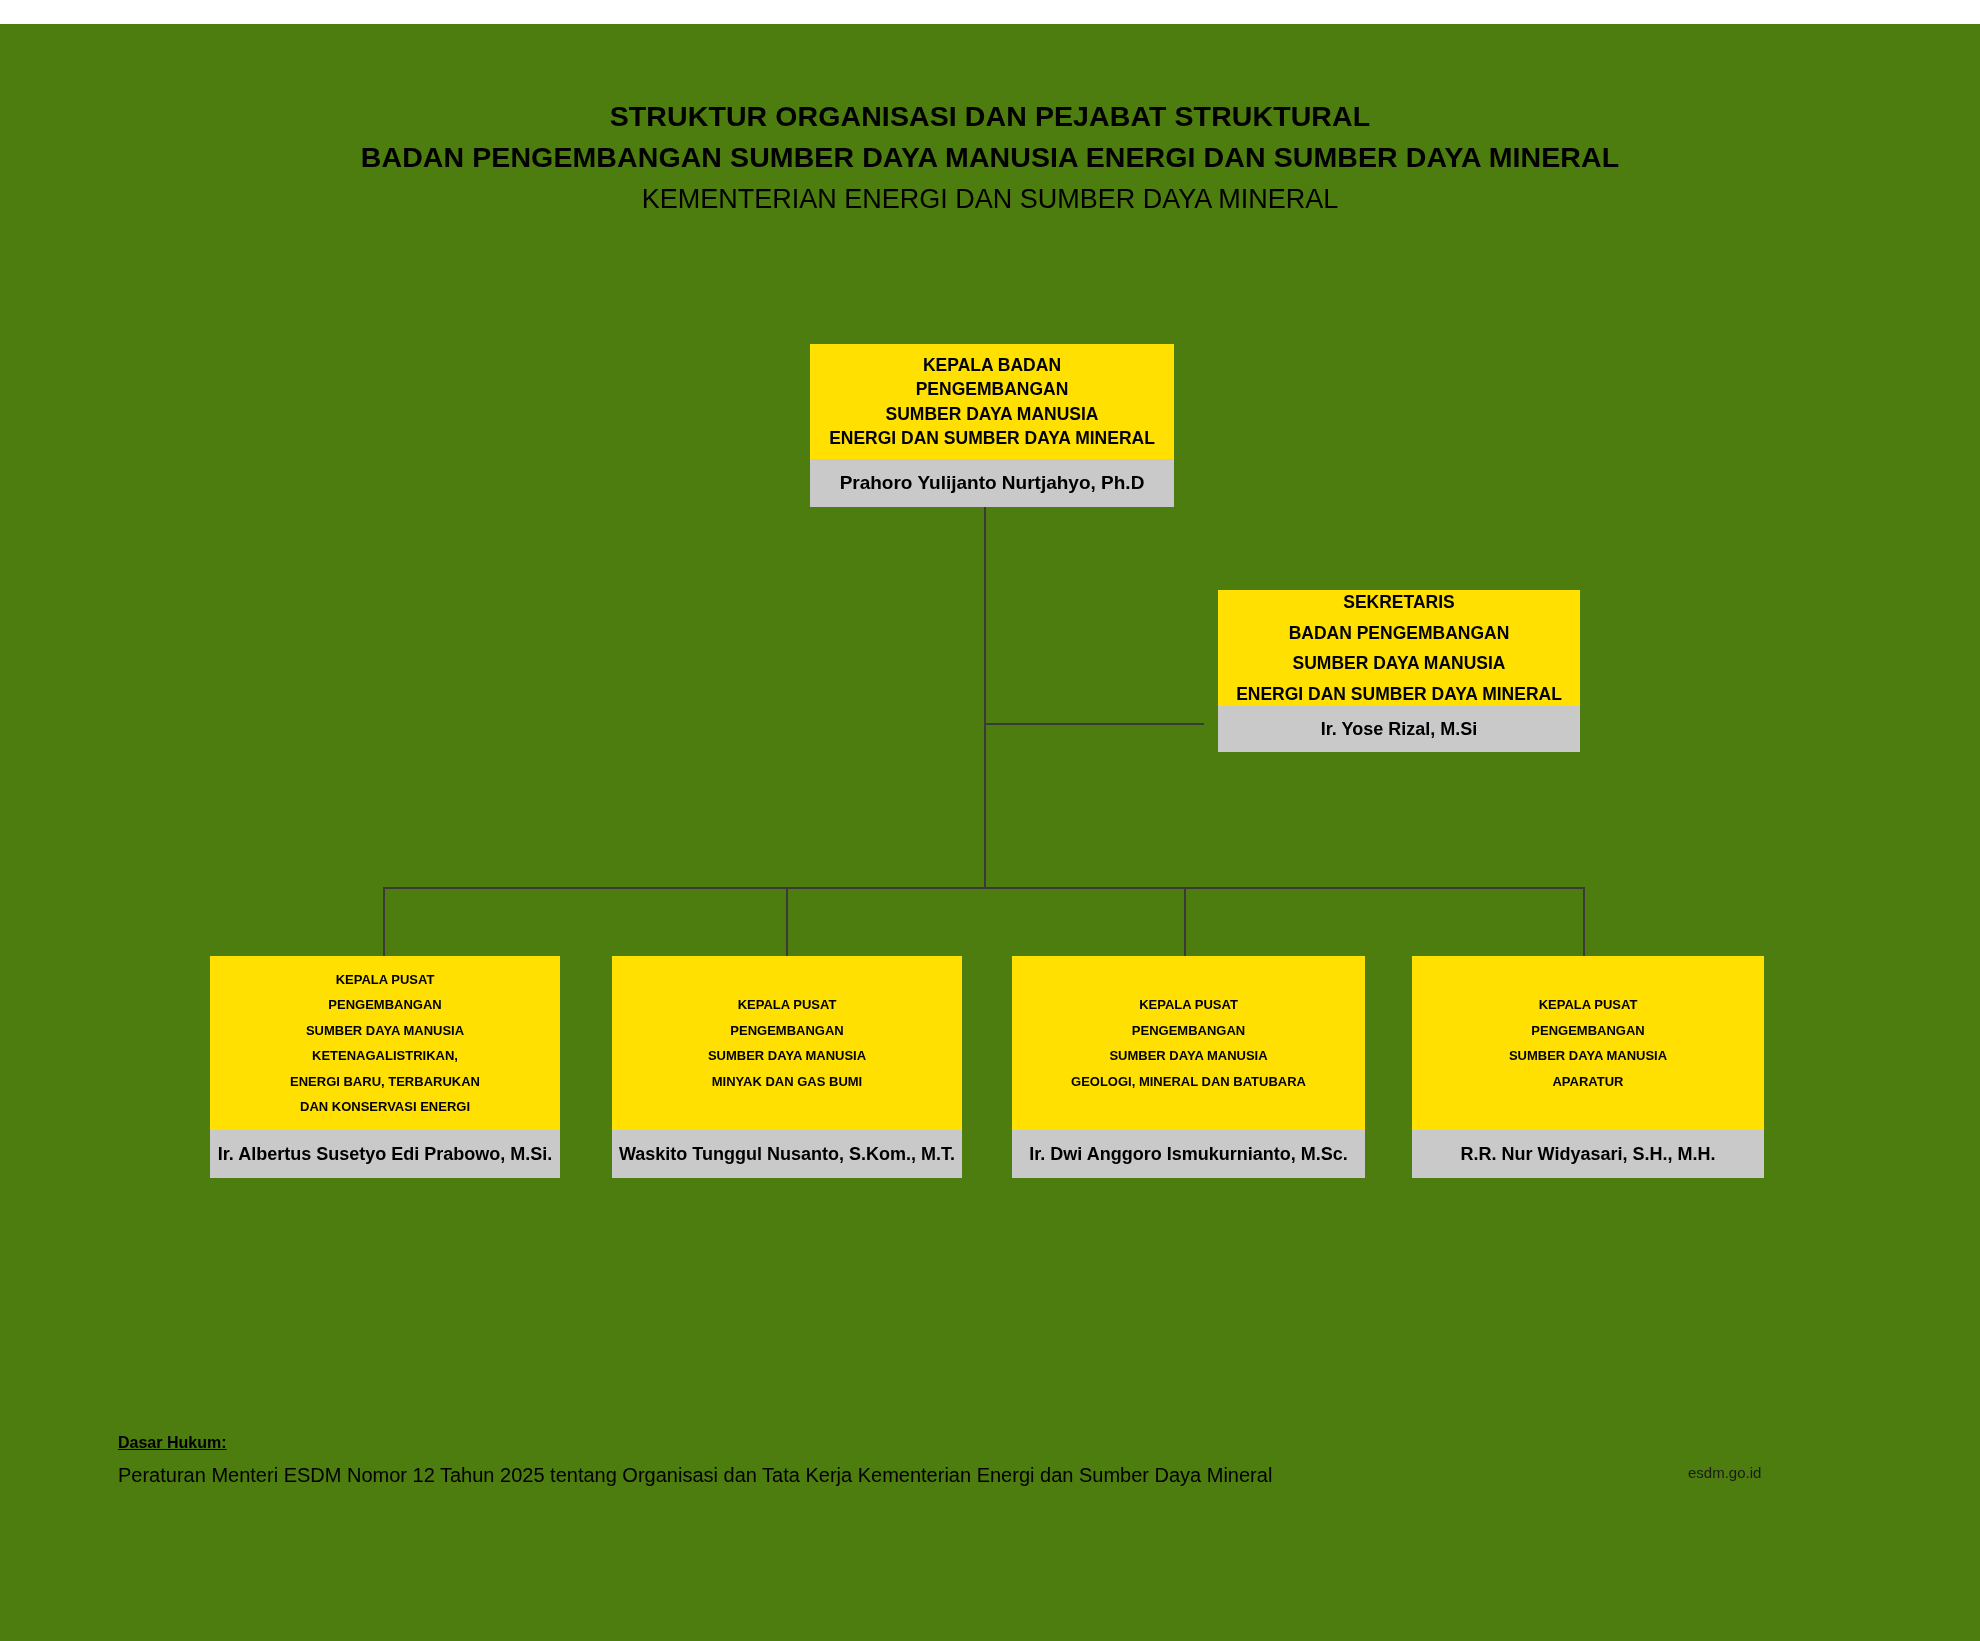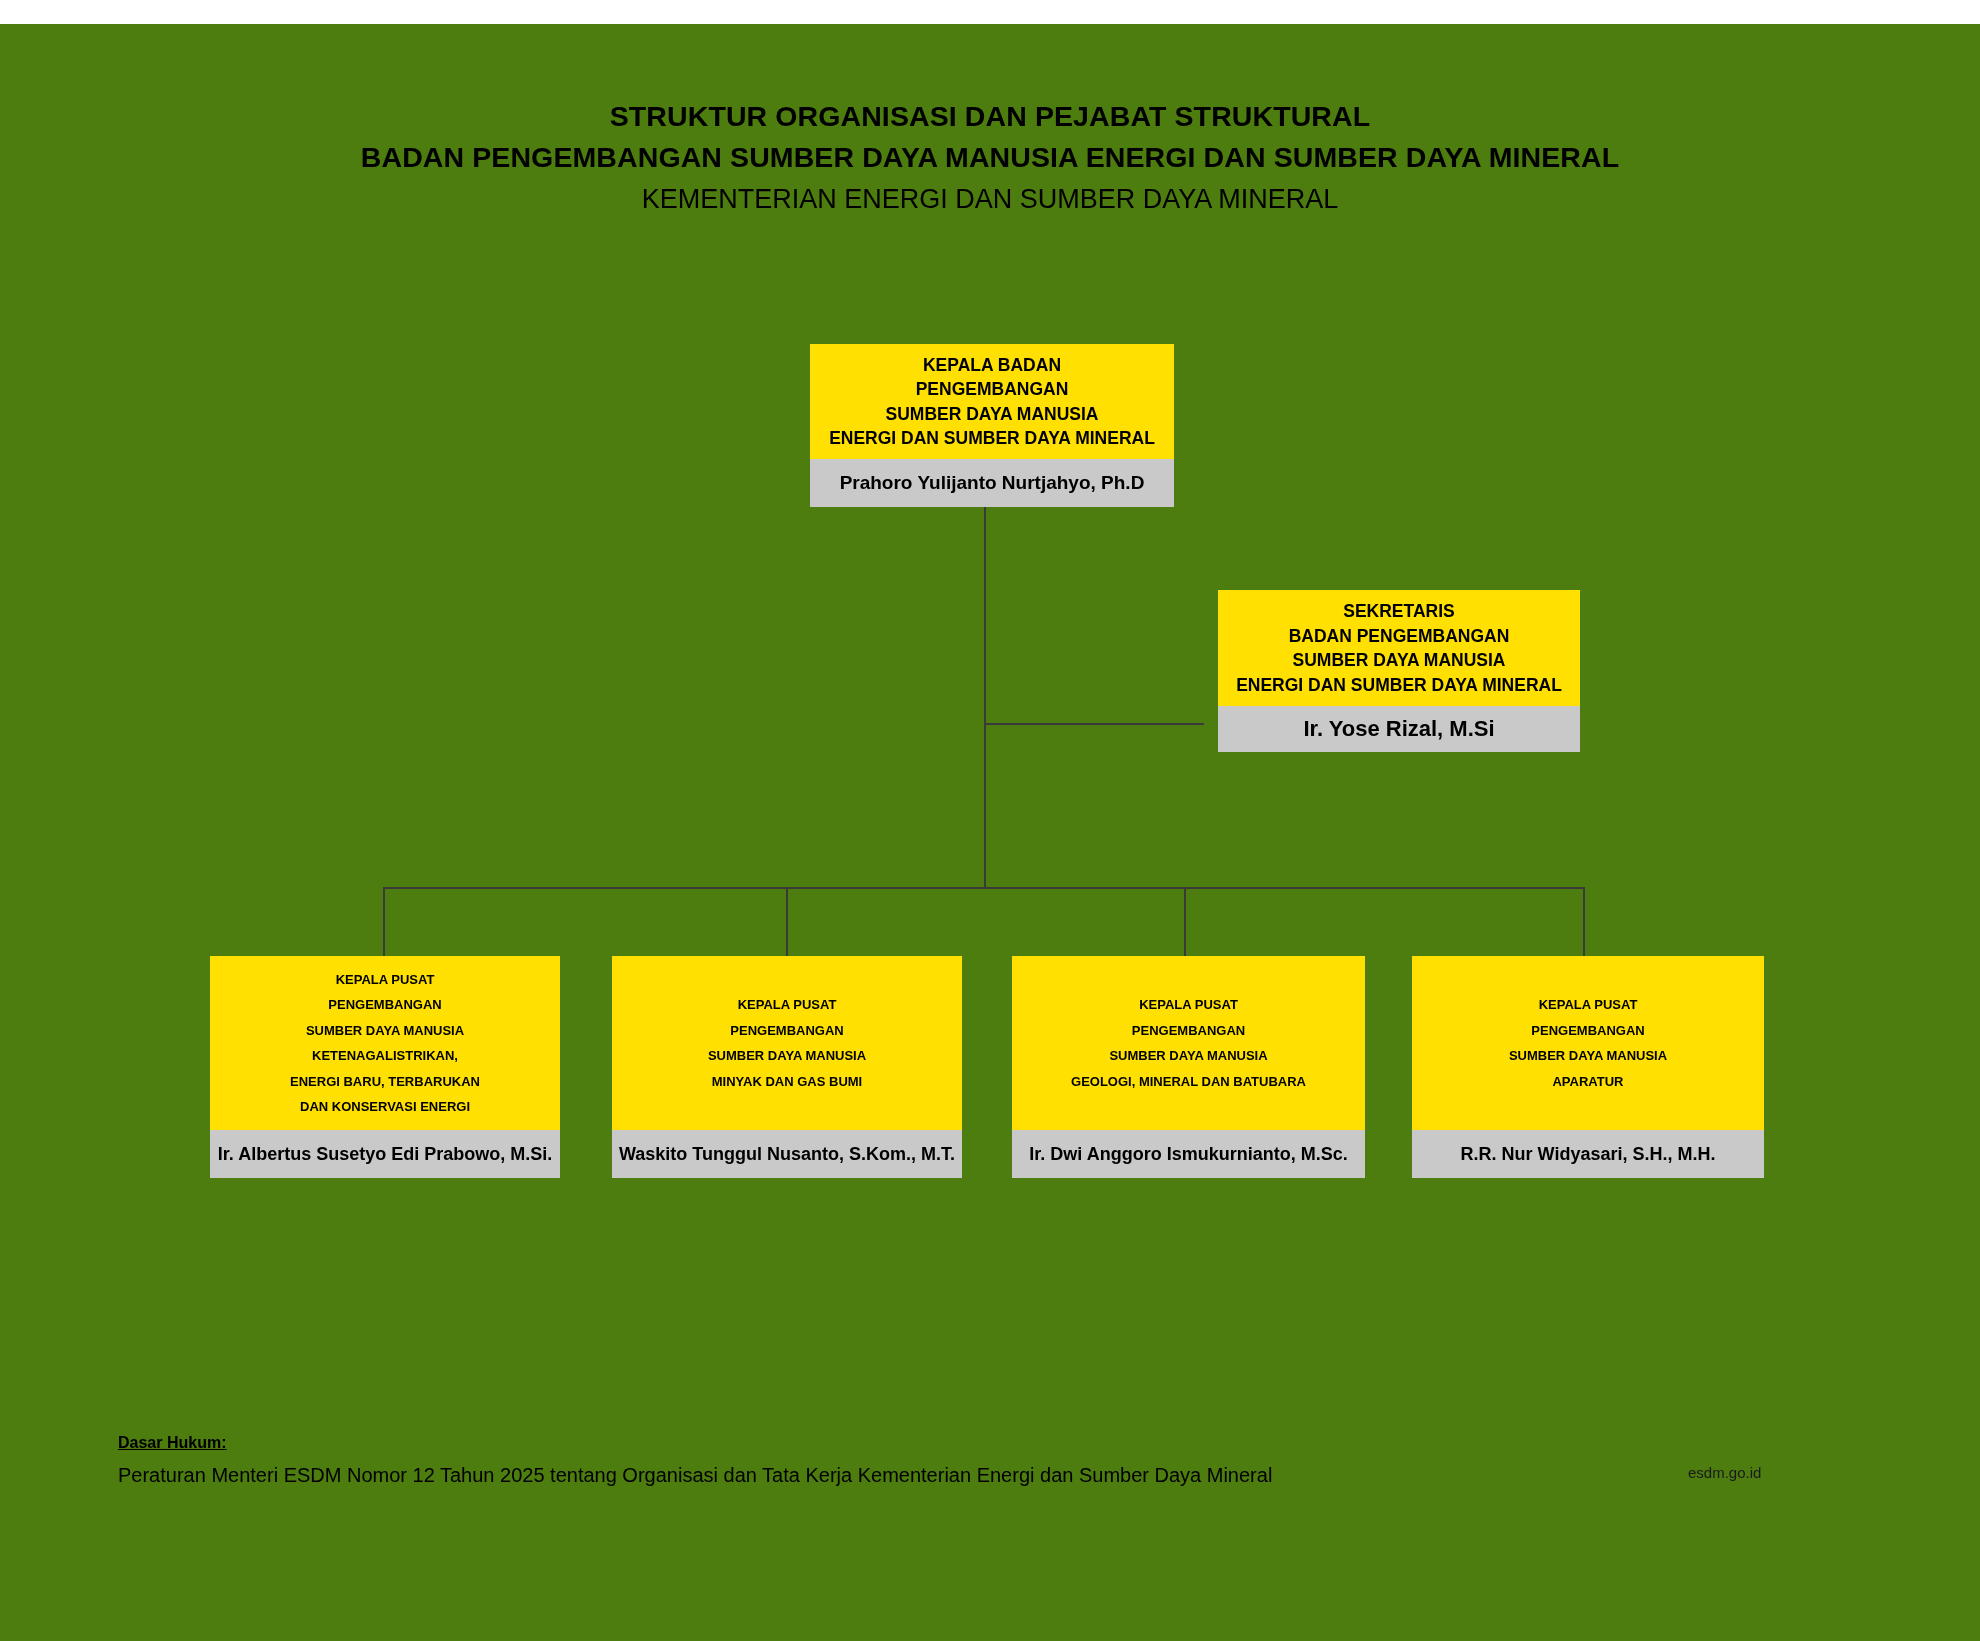--- a/index.html
+++ b/index.html
@@ -82,22 +82,22 @@
     white-space: nowrap;
   }
 
   
   #node-kepala-badan { left: 810px; top: 320px; width: 364px; }
   #node-kepala-badan .head { height: 115px; font-size: 17.5px; line-height: 24.5px; padding: 0 6px; }
   #node-kepala-badan .name { height: 48px; font-size: 19px; margin-left: 0px; width: 364px; }
 
   
   #node-sekretaris { left: 1218px; top: 566px; width: 362px; }
-  #node-sekretaris .head { height: 116px; font-size: 17.5px; line-height: 24.5px; padding: 0 6px; }
-  #node-sekretaris .name { height: 46px; font-size: 22px; width: 362px; text-align: right; }
+  #node-sekretaris .head { height: 116px; font-size: 17.5px; line-height: 24.5px; padding: 0 6px; justify-content: space-between; }
+  #node-sekretaris .name { height: 46px; font-size: 18px; width: 362px; text-align: right; }
 
   
   .node-pusat .head { font-size: 13px; line-height: 25.5px; padding: 0 6px; }
   .node-pusat .name { height: 48px; font-size: 18px; }
 
   #node-pusat-0 { left: 210px; top: 932px; width: 350px; }
   #node-pusat-0 .head { height: 174px; }
   #node-pusat-0 .name { width: 350px; }
 
   #node-pusat-1 { left: 612px; top: 932px; width: 350px; }

